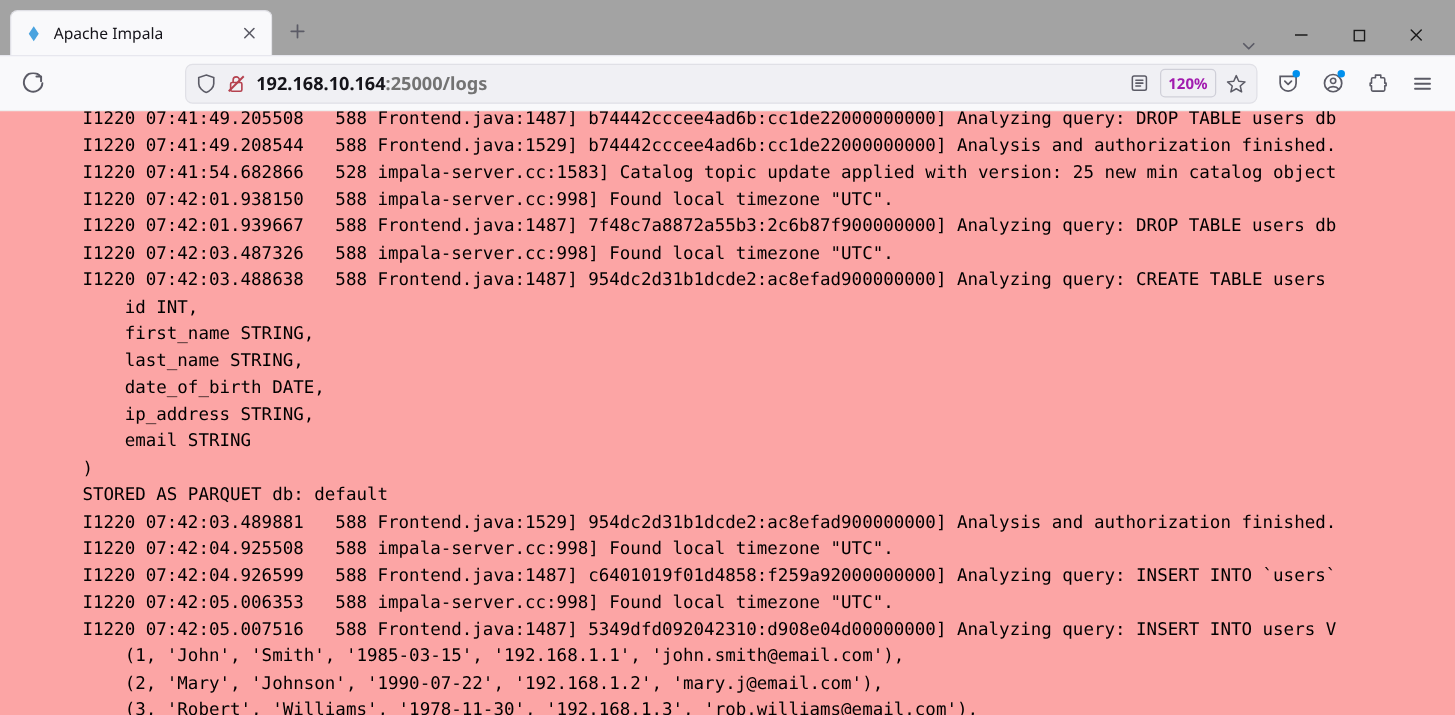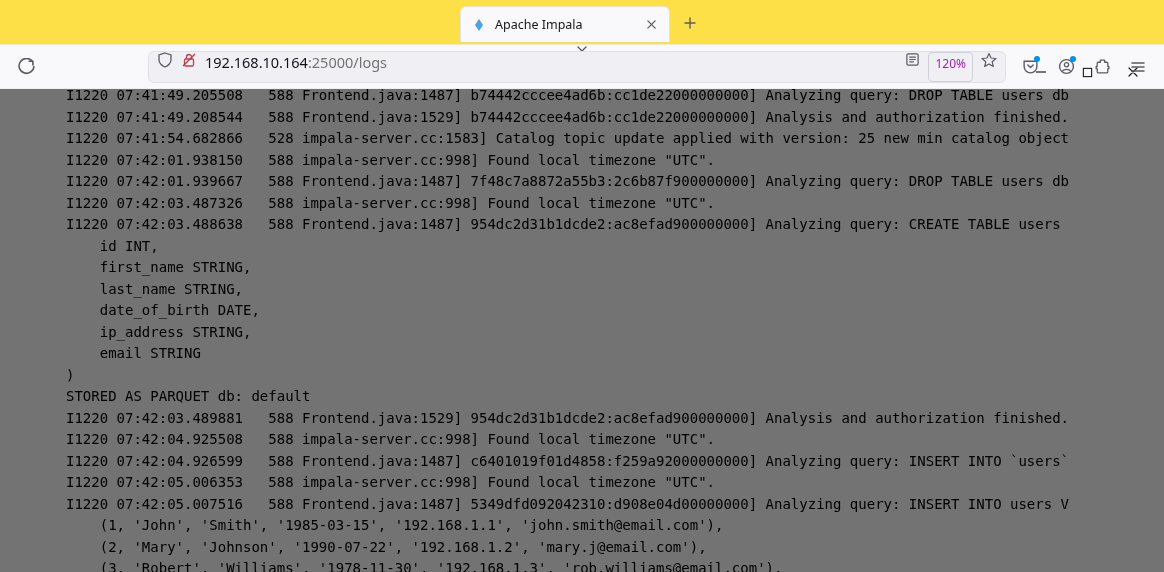--- a/index.html
+++ b/index.html
@@ -1,45 +1,45 @@
 <!DOCTYPE html>
 <html><head>
 <meta charset="utf-8">
 <style>
   * { margin: 0; padding: 0; box-sizing: border-box; }
   html, body { width: 1164px; height: 572px; overflow: hidden; font-family: -apple-system, "Segoe UI", system-ui, sans-serif; background: #f0f0f4; }
   
   
-  .titlebar { height: 44px; display: flex; align-items: center; background: #fde047; padding: 0 8px; flex-direction: column; }
+  .titlebar { height: 44px; display: flex; align-items: flex-end; background: #a3a3a3; padding: 0 8px; }
   .tab-strip { display: flex; align-items: center; gap: 6px; flex: 1; }
   .tab { height: 36px; width: 210px; background: #f9f9fb; border-radius: 6px 6px 0 0; display: flex; align-items: center; padding: 0 10px; gap: 8px; font-size: 12.5px; color: #15141a; margin-top: 6px; border: 1px solid #e0e0e6; border-bottom: none;}
   .tab .favicon { width: 16px; height: 16px; display:flex; align-items:center; justify-content:center;}
   .tab .title { flex: 1; overflow: hidden; white-space: nowrap; text-overflow: ellipsis; }
   .tab .close { width: 16px; height: 16px; display: flex; align-items: center; justify-content: center; color: #5b5b66; border-radius: 3px; cursor: pointer; }
   .newtab-btn { width: 28px; height: 28px; display: flex; align-items: center; justify-content: center; color: #5b5b66; border-radius: 4px; cursor: pointer; margin-top:4px; }
   .win-controls { display: flex; gap: 0; margin-left: auto;}
   .win-controls .wbtn { width: 46px; height: 32px; display: flex; align-items: center; justify-content: center; color: #1b1b1b; cursor: pointer;}
   .chev { width: 38px; display:flex; align-items:center; justify-content:center; color:#5b5b66; cursor:pointer;}
   
   
   .toolbar { height: 44px; background: #f9f9fb; border-top:1px solid #e7e7ee; display: flex; align-items: center; padding: 0 10px; gap: 8px; }
   .nav-btn { width: 32px; height: 32px; display: flex; align-items: center; justify-content: center; color: #5b5b66; border-radius: 4px; cursor: pointer;}
-  .urlbar { flex: 1; height: 32px; background: #f0f0f4; border-radius: 6px; display: flex; padding: 0 8px; gap: 8px; border:1px solid #e0e0e6;}
+  .urlbar { flex: 1; height: 32px; background: #f0f0f4; border-radius: 6px; display: flex; align-items: center; padding: 0 8px; gap: 8px; border:1px solid #e0e0e6;font-weight:bold;}
   .urlbar .icon { width: 16px; height: 16px; display: flex; align-items: center; justify-content: center; color: #5b5b66;}
   .urlbar .lock { color: #b5424f; }
   .url-content { flex: 1; font-size: 14.5px; color: #15141a; white-space: nowrap; overflow: hidden; }
   .url-content .dim { color: #737373; }
   .zoom-badge { font-size: 12px; border: 1px solid #cfcfd8; border-radius: 4px; padding: 2px 6px; color: #a21caf; }
   
   .right-tools { display:flex; gap:4px; }
   .right-tools .nav-btn { position:relative;}
   .notif-dot{ position:absolute; top:5px; right:6px; width:6px; height:6px; background:#0090ed; border-radius:50%;}
 
   
-  .content { height: calc(572px - 88px); background: #737373; overflow: hidden; padding: 0 0 0 66px; border-top:1px solid #eee;}
+  .content { height: calc(572px - 88px); background: #fca5a5; overflow: hidden; padding: 0 0 0 66px; border-top:1px solid #eee;}
   pre.log { font-family: "Consolas","Menlo","DejaVu Sans Mono",monospace; font-size: 14px; line-height: 21.5px; color: #000; white-space: pre; margin-top: -4px;}
   
   svg { display:block; }
 </style>
 </head>
 <body>
 
 <div class="titlebar">
   <div class="tab-strip">
     <div class="tab">

